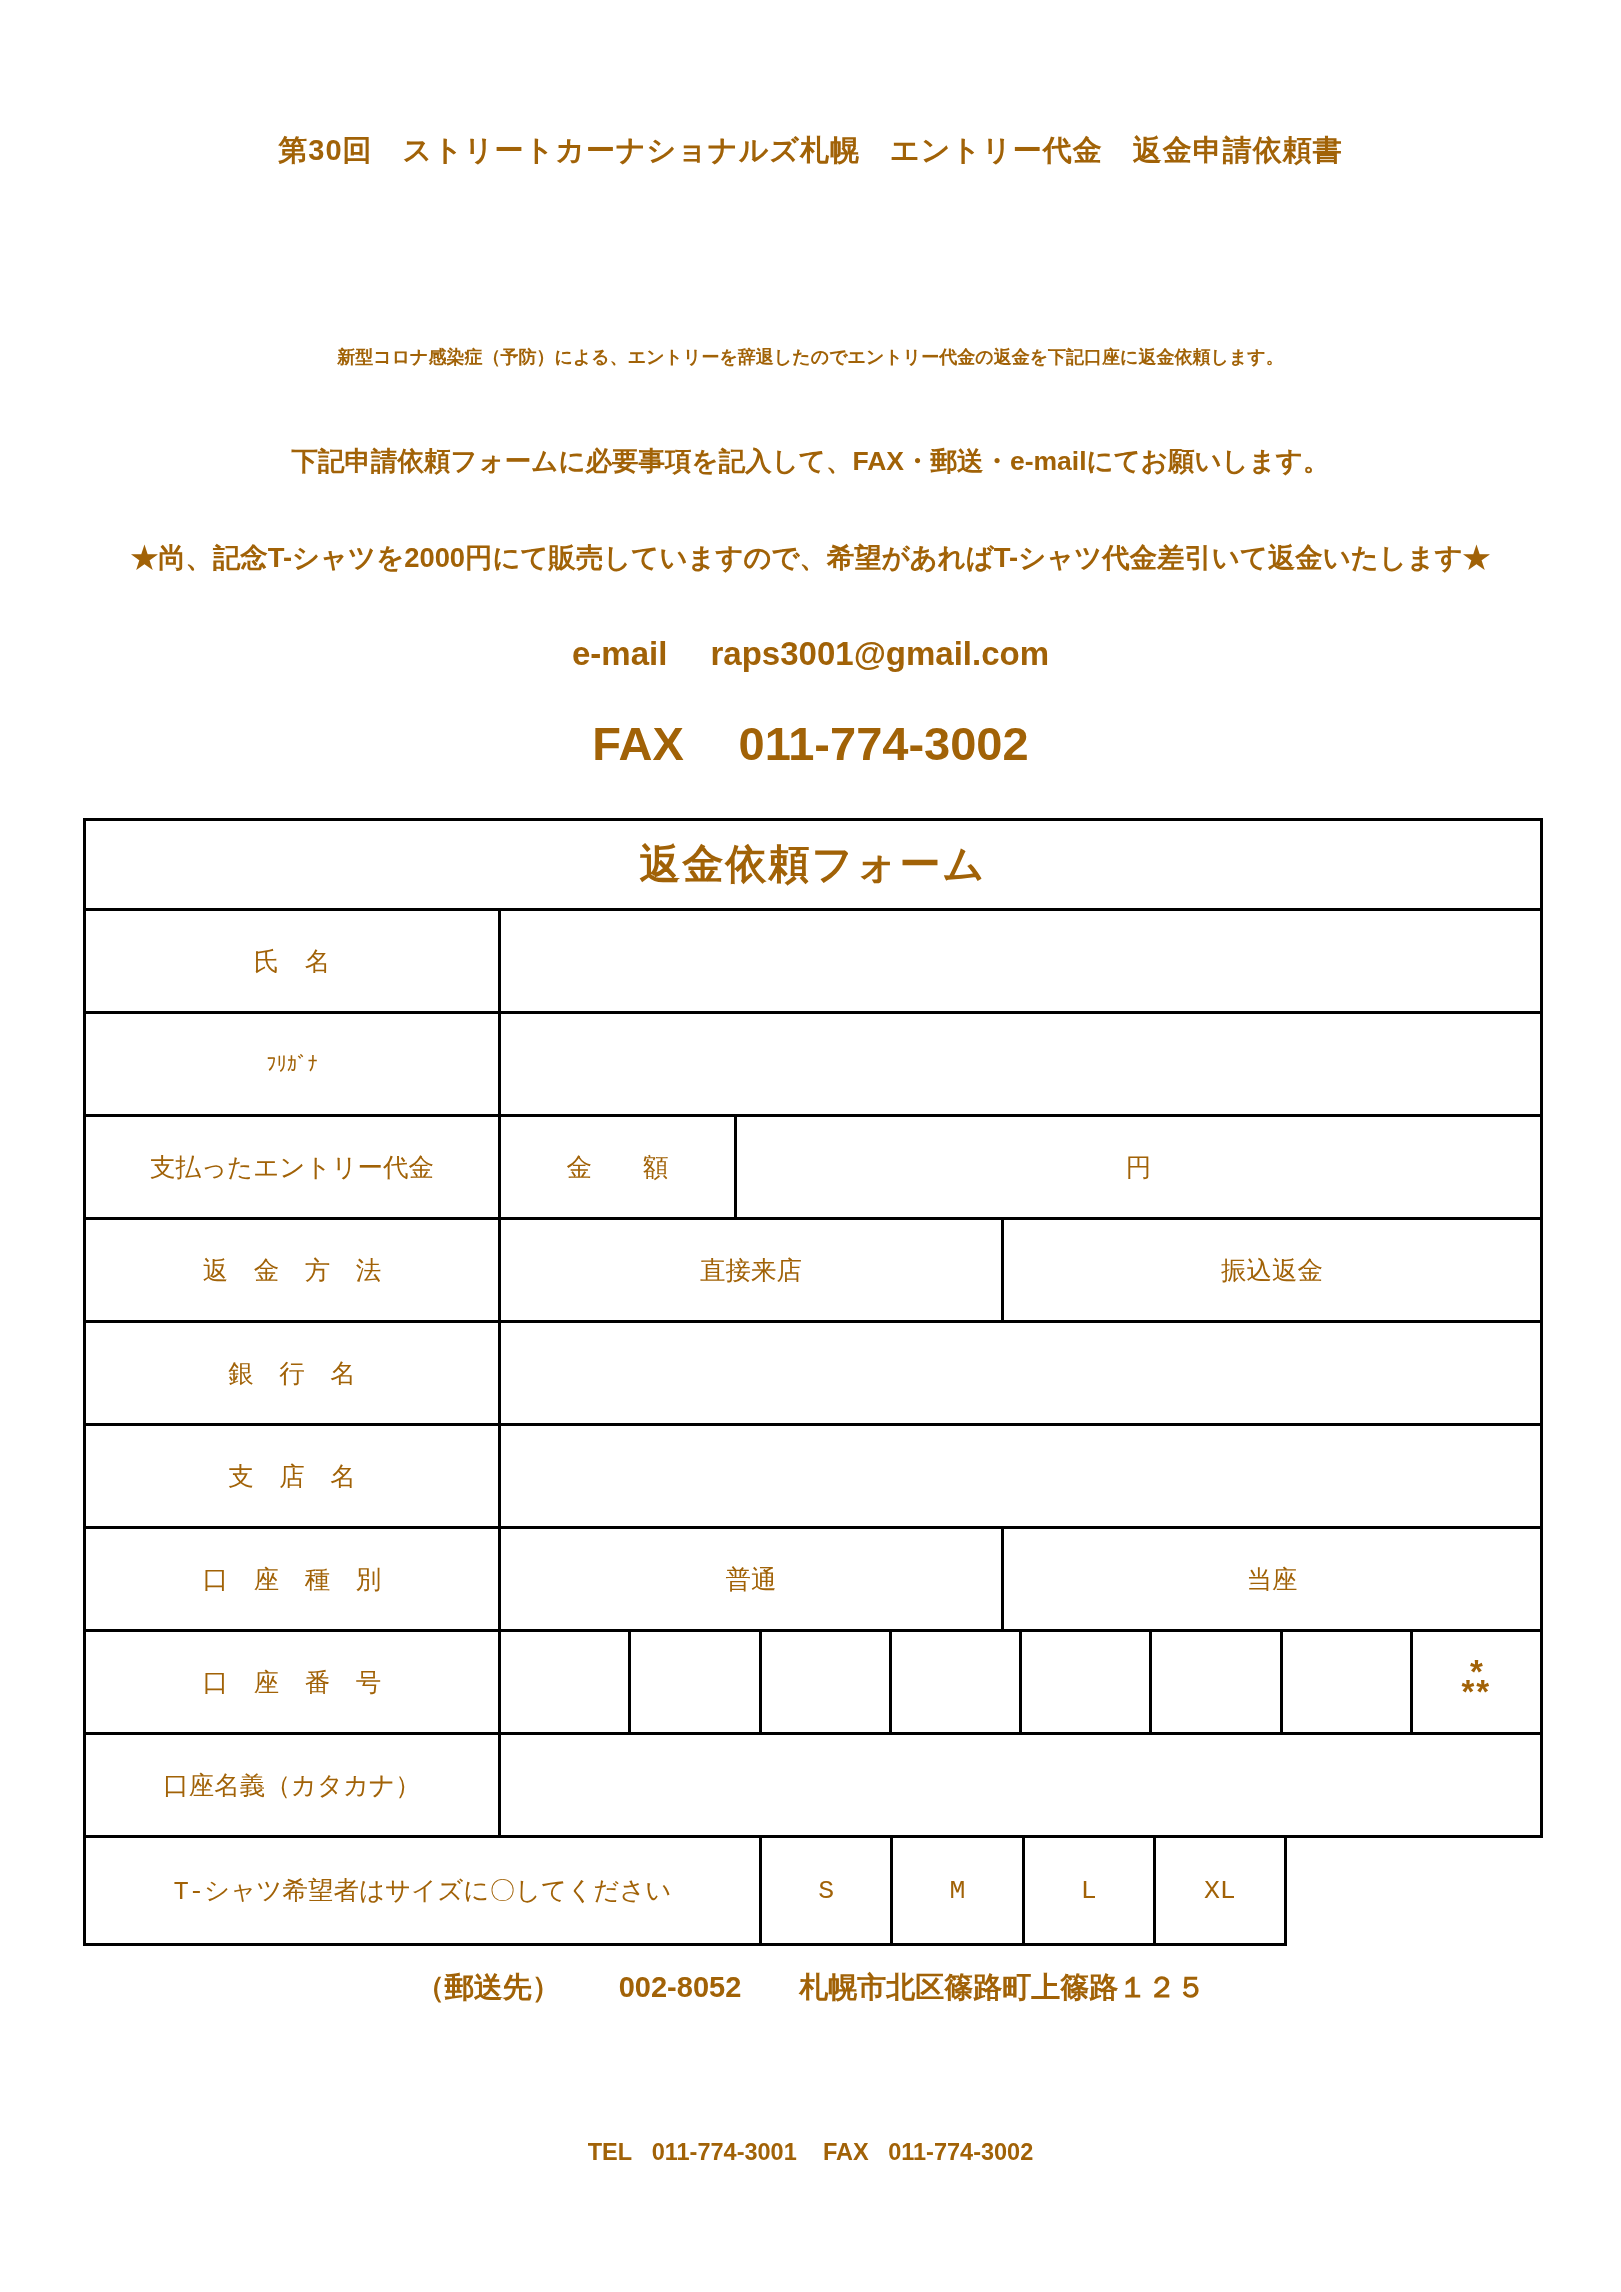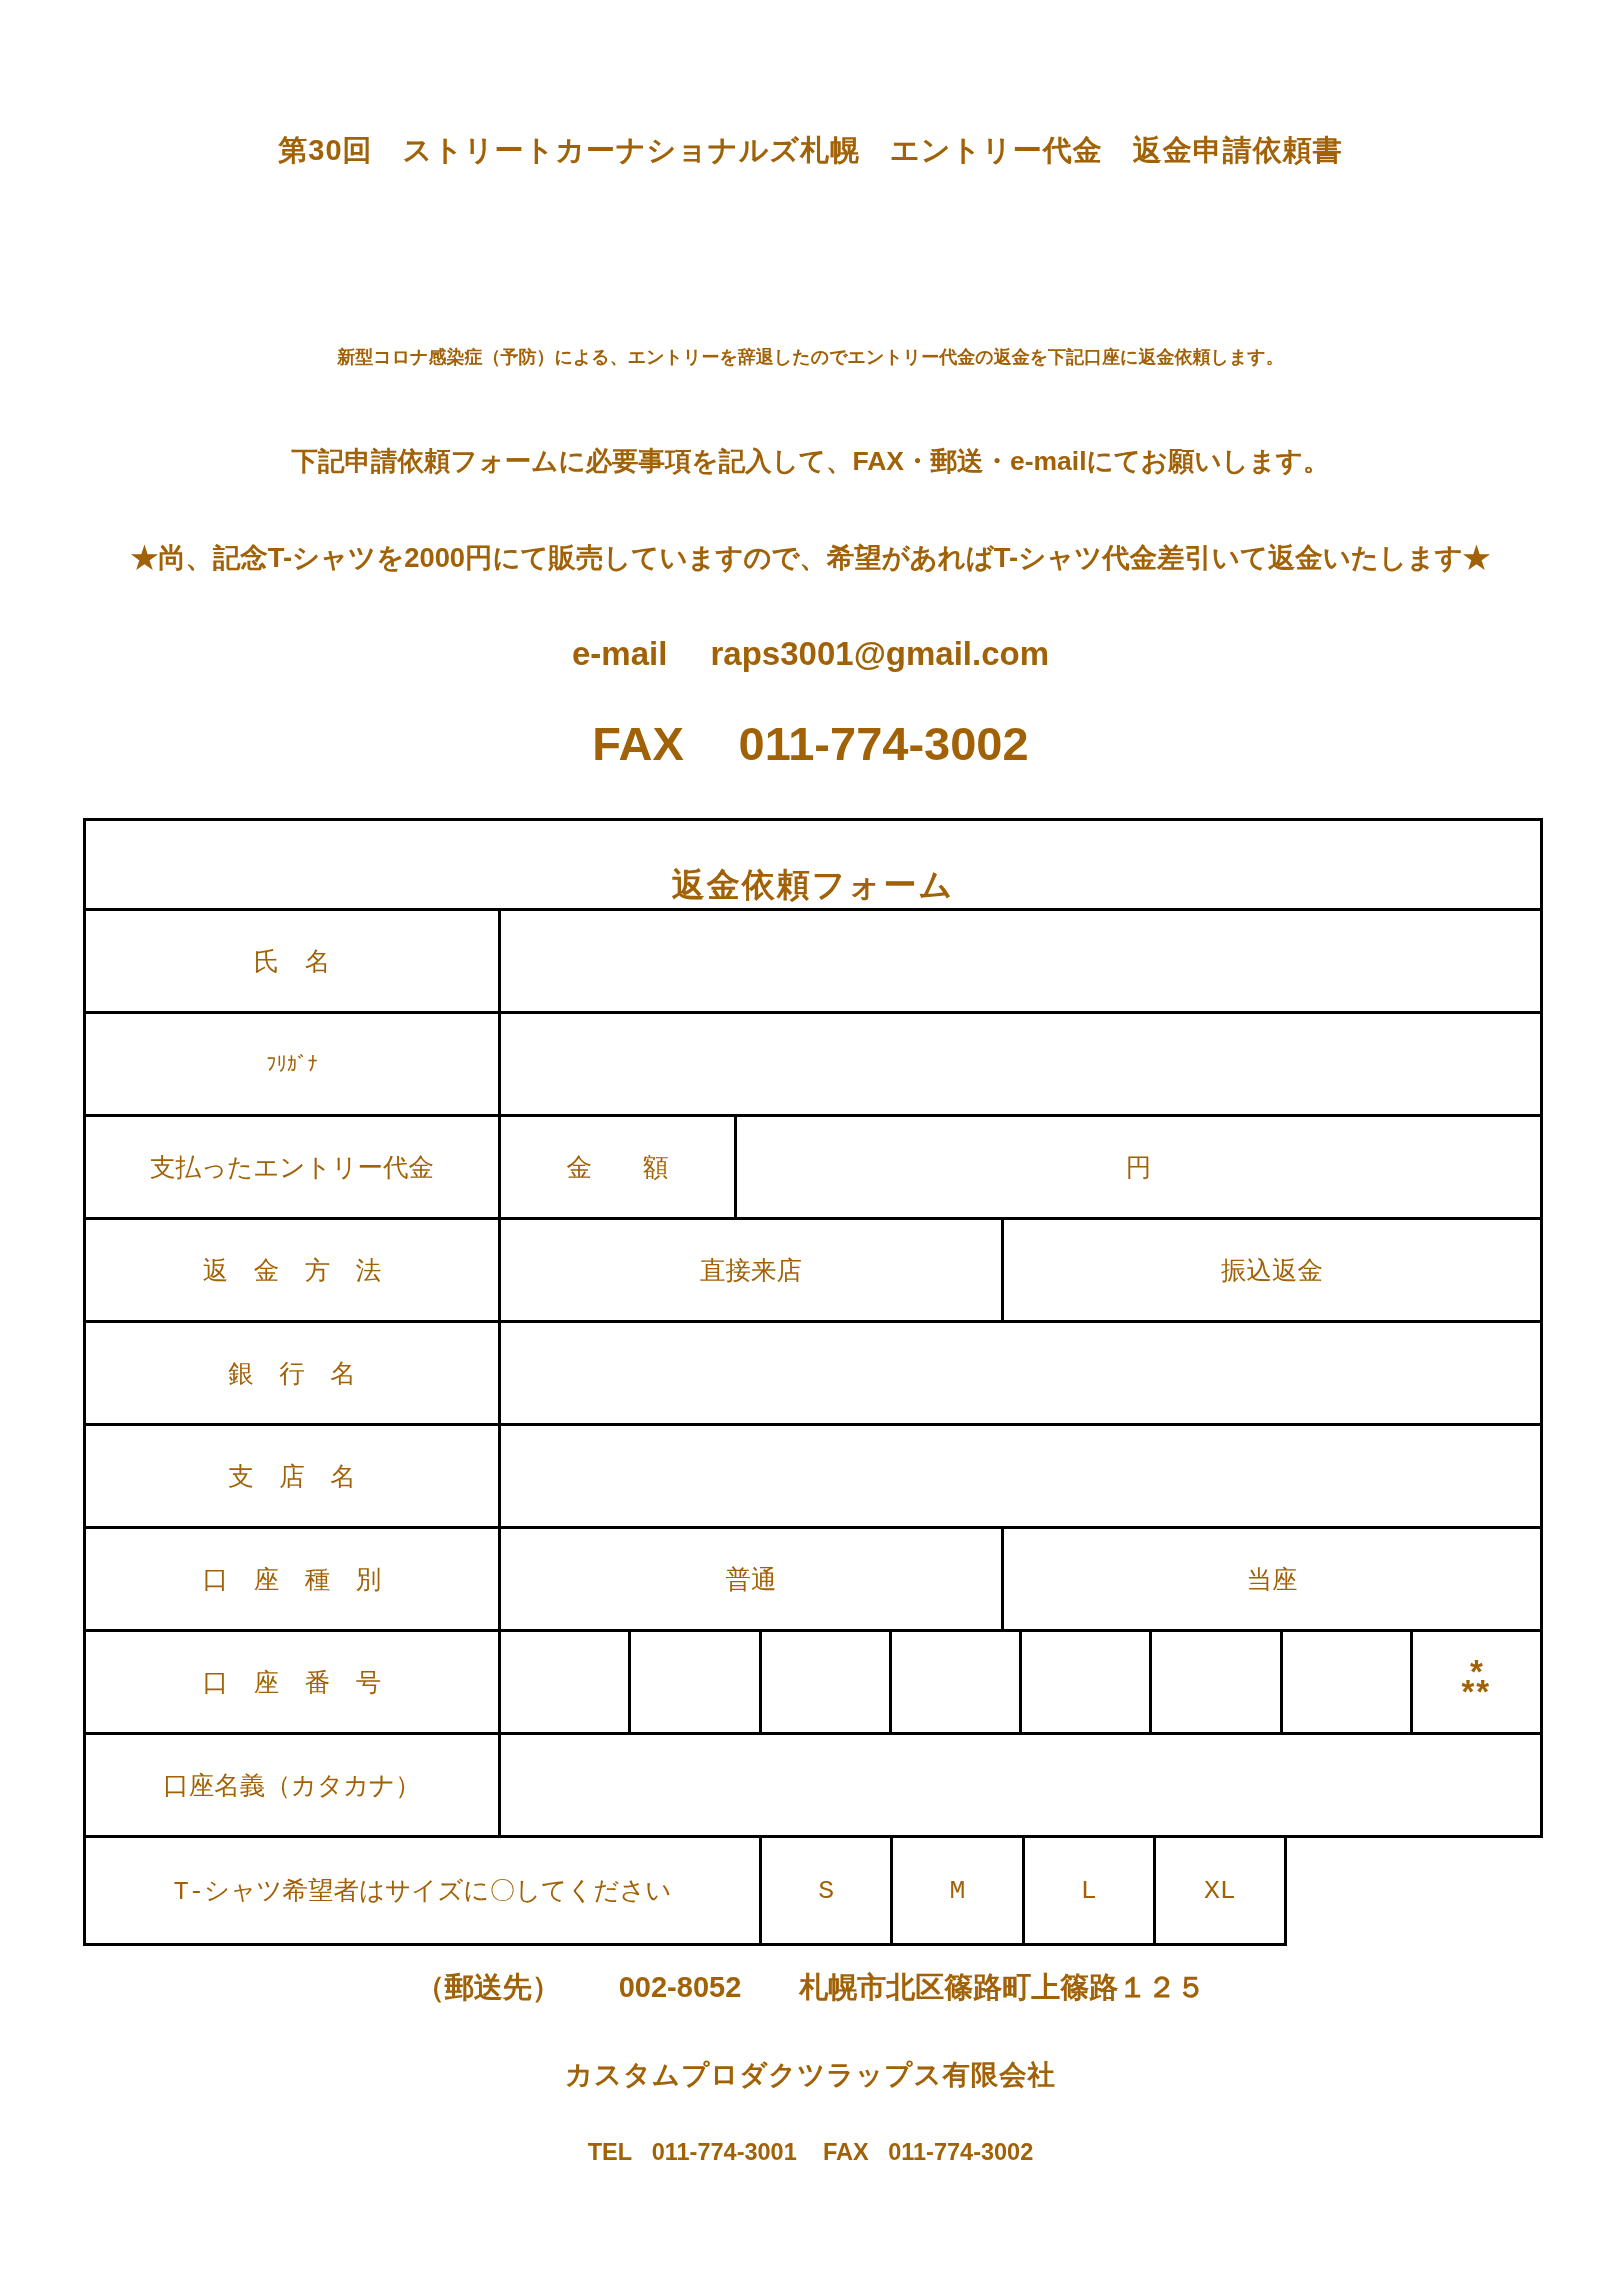--- a/index.html
+++ b/index.html
@@ -41,23 +41,23 @@
     box-sizing: border-box;
     width: 1460px;
     height: 103px;
     border: 3.9px solid #000;
     border-top: none;
     background: #fff;
   }
   .frow.header-row {
     border-top: 3.9px solid #000;
     height: 93px;
-    align-items: flex-end;
+    align-items: center;
     justify-content: center;
-    font-size: 33px;
+    font-size: 41px;
     font-weight: bold;
     letter-spacing: 2px;
   }
   .fcell {
     box-sizing: border-box;
     border-right: 3.9px solid #000;
     display: flex;
     align-items: center;
     justify-content: center;
     font-size: 25.5px;
@@ -181,19 +181,18 @@
       <div class="fcell tshirt-label-col">T-シャツ希望者はサイズに〇してください</div>
       <div class="fcell size-col">S</div>
       <div class="fcell size-col">M</div>
       <div class="fcell size-col">L</div>
       <div class="fcell size-col">XL</div>
     </div>
 
   </div>
 
   <div class="centered footer-mailing">（郵送先）　　002-8052　　札幌市北区篠路町上篠路１２５</div>
-  <div class="centered footer-company">カスタムプロダクツラップス有限会社</div>
   <div class="centered footer-telfax">
     <span>TEL</span>&nbsp;&nbsp;&nbsp;<span>011-774-3001</span>&nbsp;&nbsp;&nbsp;&nbsp;<span>FAX</span>&nbsp;&nbsp;&nbsp;<span>011-774-3002</span>
   </div>
 
 </div>
 
 
 </body></html>

